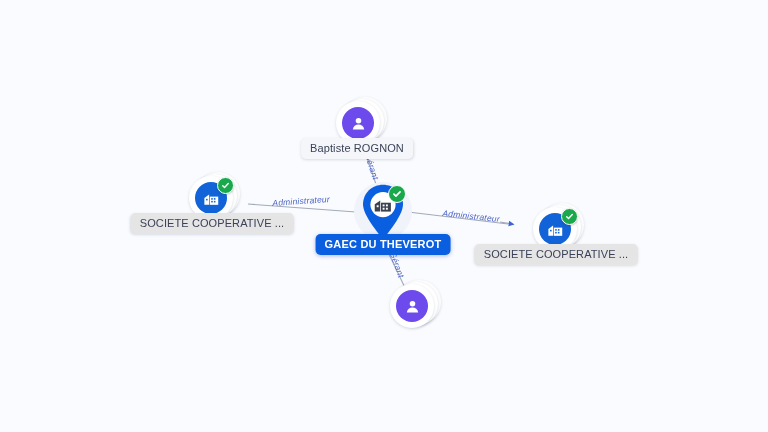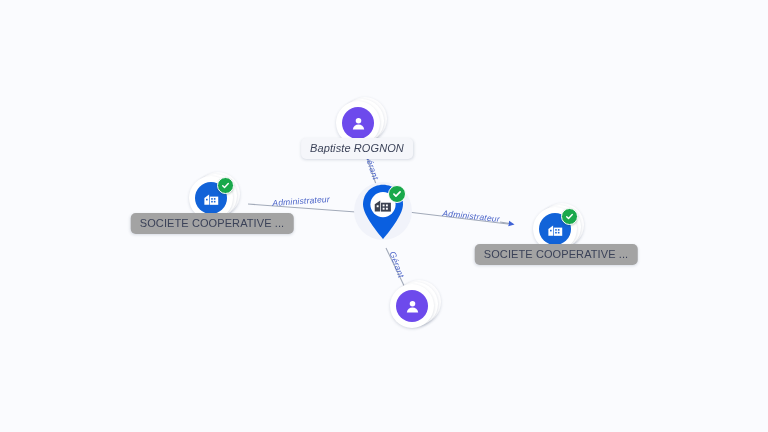--- a/index.html
+++ b/index.html
@@ -123,37 +123,36 @@
 
   
   .node-label {
     position: absolute;
     transform: translateX(-50%);
     white-space: nowrap;
     font-size: 11px;
     line-height: 15px;
     padding: 3px 9px;
     border-radius: 5px;
-    background: #a3a3a3;
+    background: #e5e5e5;
     color: #3b4258;
     box-shadow: 0 1px 3px rgba(40,55,90,0.16);
     letter-spacing: 0.1px;
   }
   .node-label.primary {
     background: #0a5fe0;
     color: #ffffff;
     font-size: 11px;
     font-weight: 600;
     letter-spacing: 0.2px;
     box-shadow: 0 1px 4px rgba(10,70,180,0.35);
   }
   .node-label.person-label {
     background: #f5f6fa;
     color: #3b4258;
-    font-style: italic;
   }
 
   
   .edge-label {
     position: absolute;
     font-size: 8.5px;
     font-style: italic;
     color: #4a63c8;
     white-space: nowrap;
     letter-spacing: 0.2px;
@@ -295,14 +294,15 @@
           <rect x="5.1" y="12.3" width="2.1" height="2.1" fill="#ffffff"></rect>
         </svg>
       </div>
       <div class="pin-badge">
         <svg width="10" height="10" viewBox="0 0 12 12">
           <path d="M2.3,6.2 L4.7,8.6 L9.7,3.4" stroke="#ffffff" stroke-width="2" fill="none" stroke-linecap="round" stroke-linejoin="round"></path>
         </svg>
       </div>
     </div>
   </div>
+  <div class="node-label primary" style="left:383px; top:234px;">GAEC DU THEVEROT</div>
 
 </div>
 
 </body></html>

